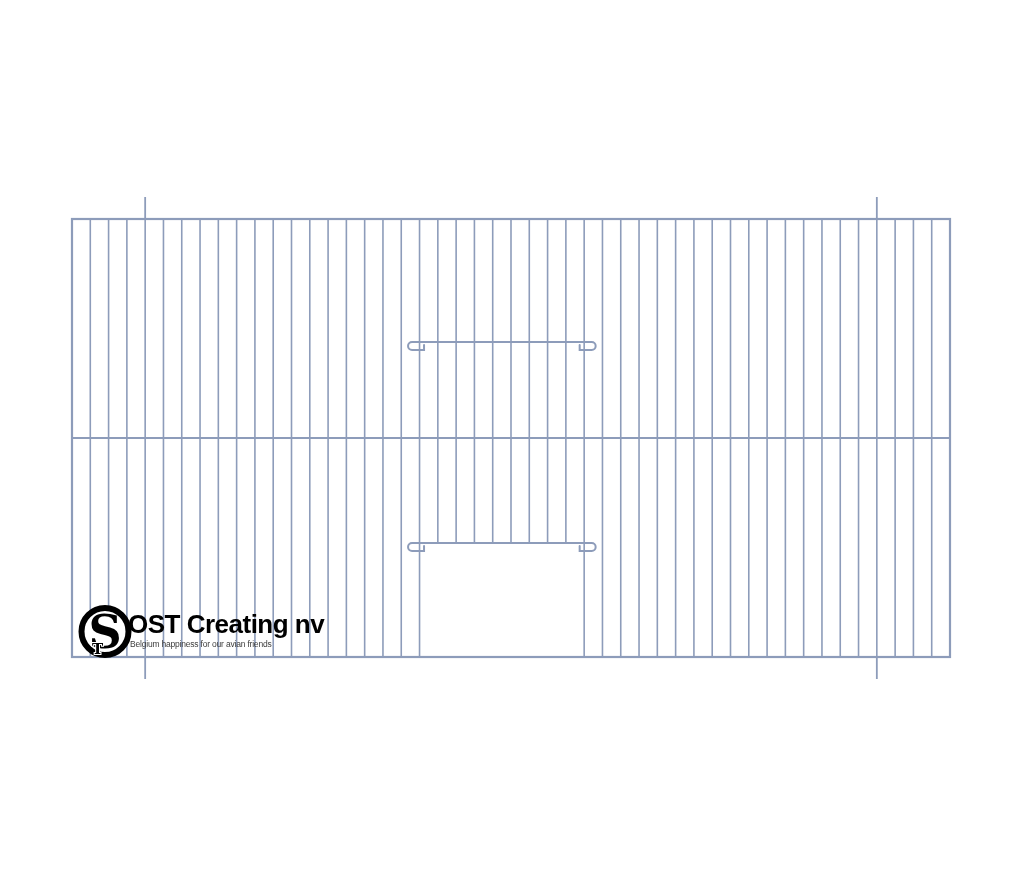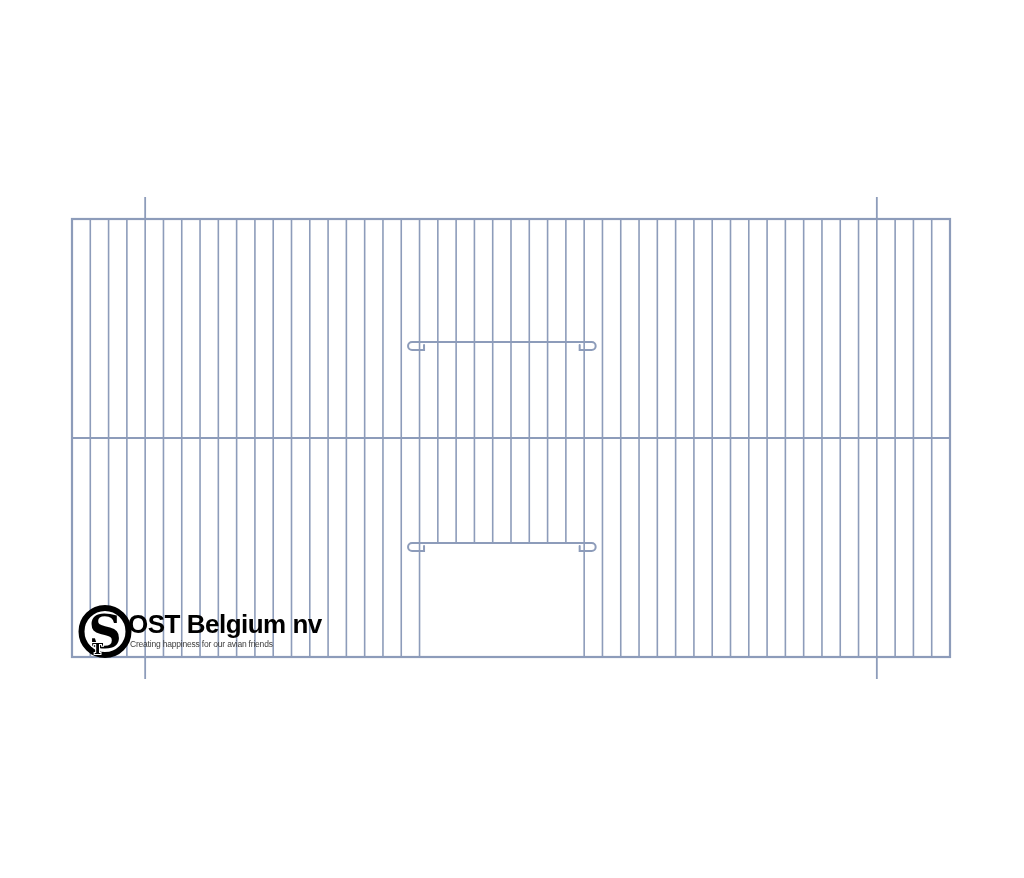--- a/index.html
+++ b/index.html
@@ -143,17 +143,17 @@
       <line x1="876.8333333333334" y1="197" x2="876.8333333333334" y2="219" stroke="#8d9cba" stroke-width="1.8"></line>
       <line x1="876.8333333333334" y1="657" x2="876.8333333333334" y2="679" stroke="#8d9cba" stroke-width="1.8"></line>
     </svg>
 
   <svg class="logo-monogram" viewBox="0 0 57 57" xmlns="http://www.w3.org/2000/svg">
     <circle cx="28" cy="28.5" r="23.5" fill="#ffffff" stroke="#000000" stroke-width="6"></circle>
     <text class="mono-s" x="28" y="44.5">S</text>
     <text class="mono-t" x="20.5" y="51">T</text>
   </svg>
 
-  <div class="brand-name" style="color: rgb(0, 0, 0);">OST Belgium nv</div>
+  <div class="brand-name" style="color: rgb(0, 0, 0);">OST Creating nv</div>
 
-  <div class="brand-tagline" style="color: rgb(61, 61, 61);">Creating happiness for our avian friends</div>
+  <div class="brand-tagline" style="color: rgb(61, 61, 61);">Belgium happiness for our avian friends</div>
 
 </div>
 
 </body></html>

